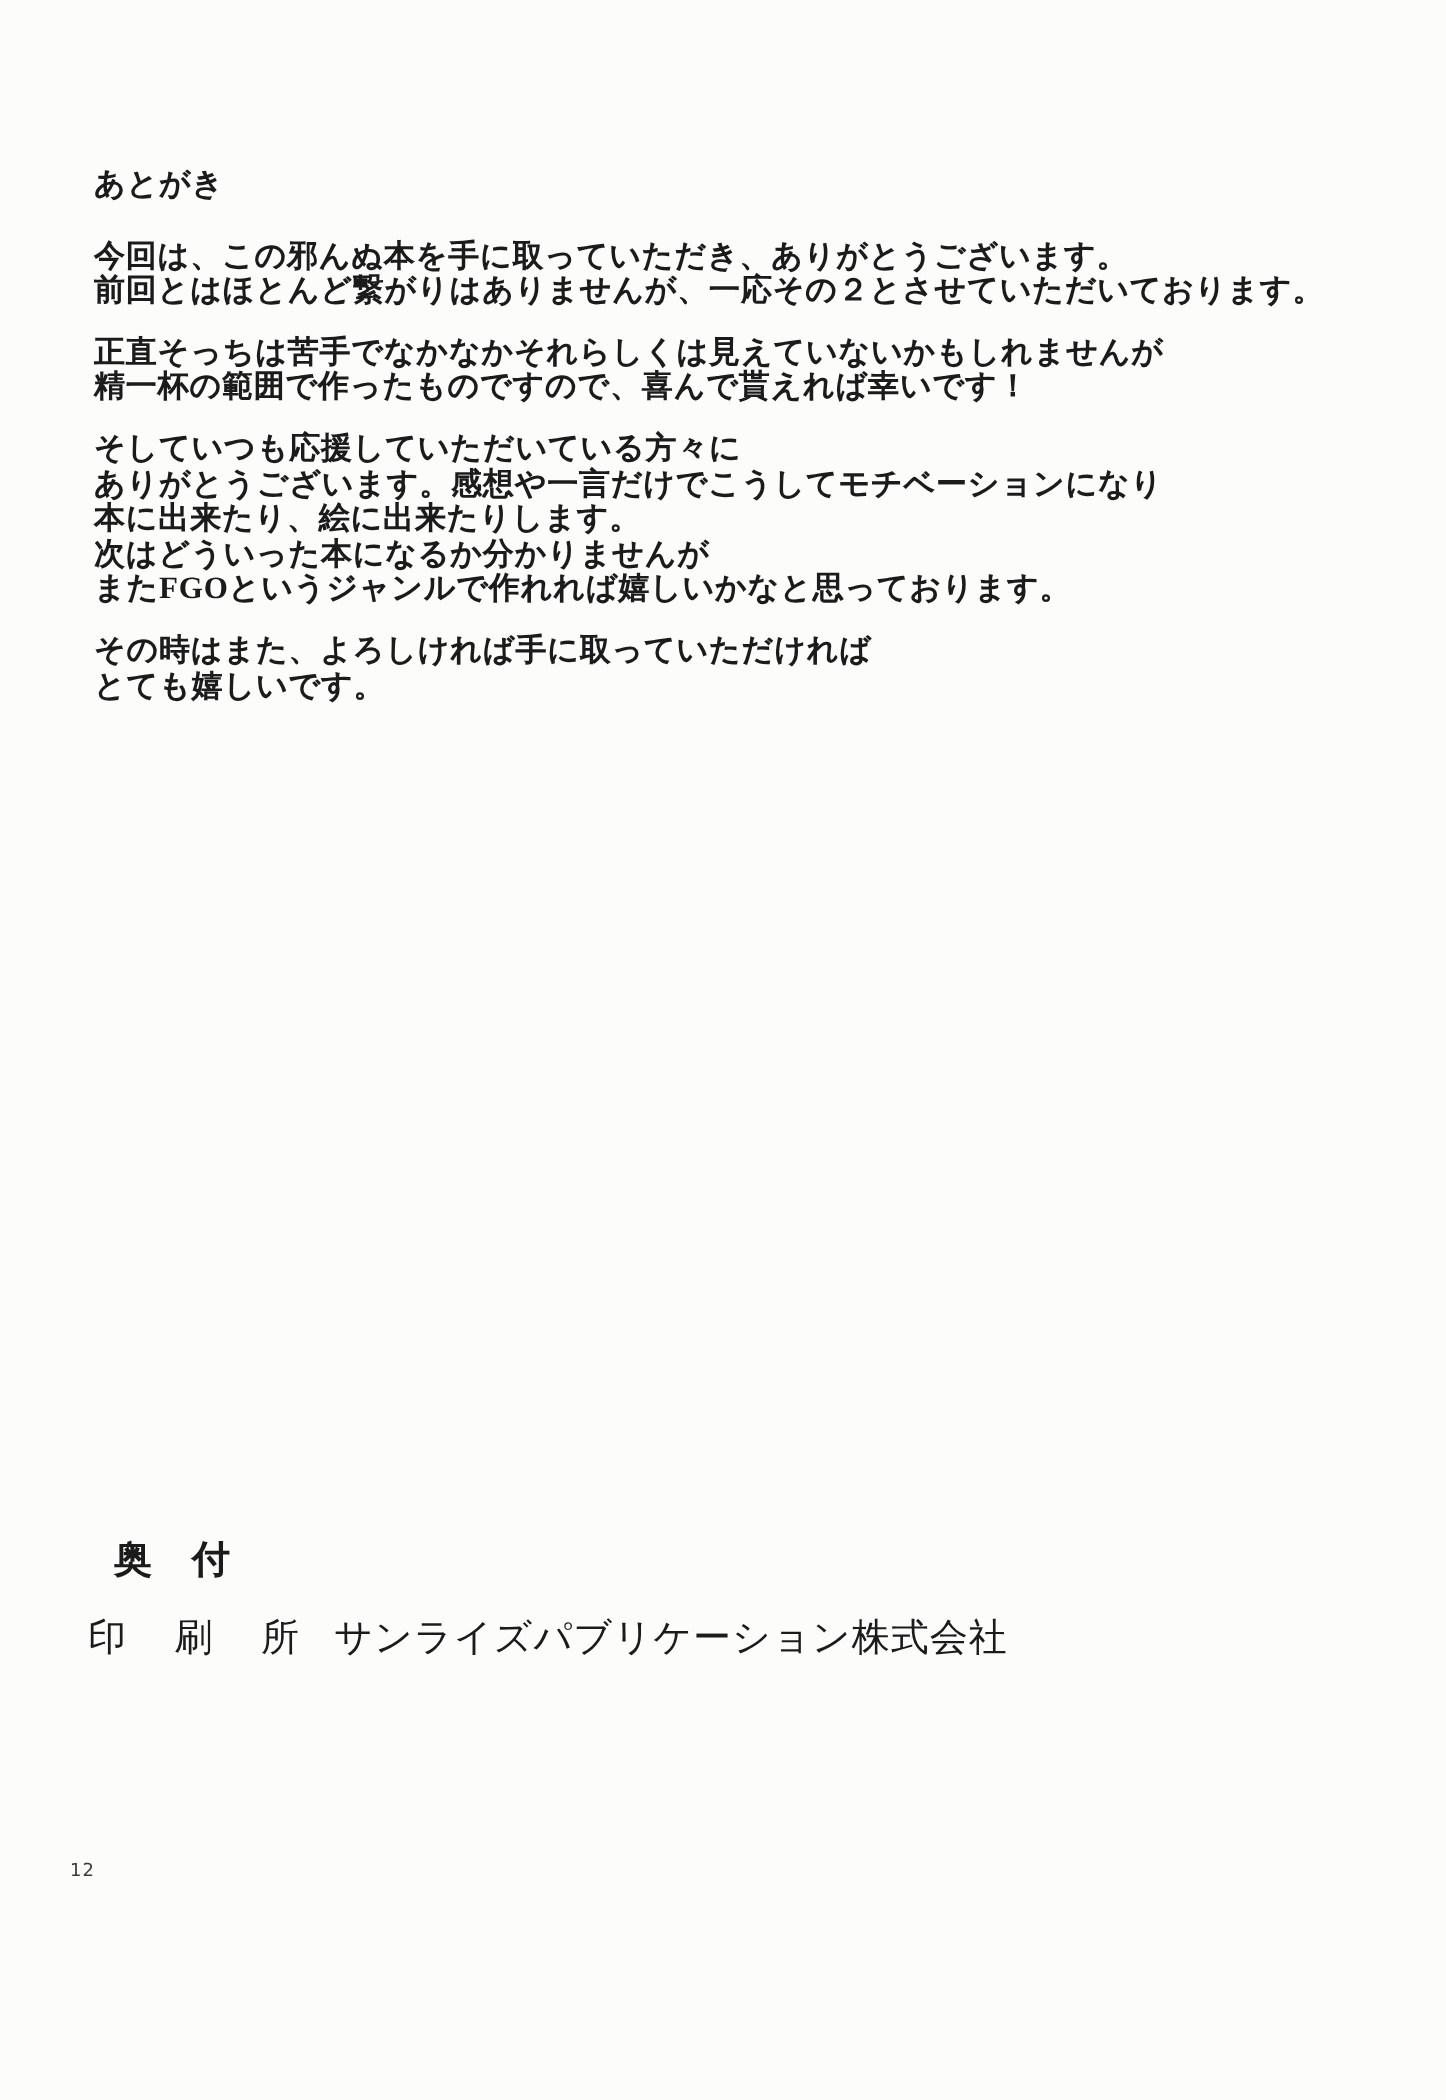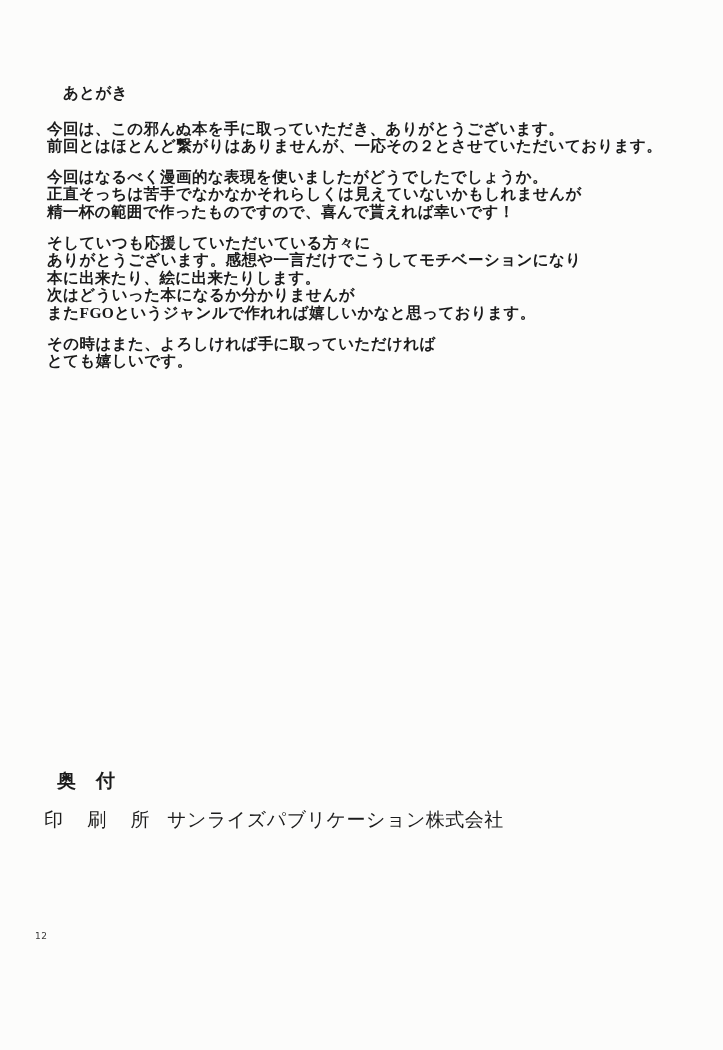--- a/index.html
+++ b/index.html
@@ -17,21 +17,21 @@
   .afterword {
     position: absolute;
     left: 47px;
     top: 84px;
     width: 640px;
     font-size: 15.5px;
     line-height: 17.6px;
     font-weight: 700;
     letter-spacing: 0.4px;
   }
-  .afterword-title { margin: 0 0 18px 16px; }
+  .afterword-title { margin: 0 0 18px 0; }
   .afterword-para  { margin: 0 0 13px 0; }
   .text-line { white-space: nowrap; }
   
   .colophon {
     position: absolute;
     left: 44px;
     top: 770px;
     font-size: 19px;
     line-height: 21.6px;
     letter-spacing: 0.5px;
@@ -64,21 +64,20 @@
 
   <div class="afterword">
     <div class="afterword-title">あとがき</div>
 
     <div class="afterword-para">
       <div class="text-line">今回は、この邪んぬ本を手に取っていただき、ありがとうございます。</div>
       <div class="text-line">前回とはほとんど繋がりはありませんが、一応その２とさせていただいております。</div>
     </div>
 
     <div class="afterword-para">
-      <div class="text-line">今回はなるべく漫画的な表現を使いましたがどうでしたでしょうか。</div>
       <div class="text-line">正直そっちは苦手でなかなかそれらしくは見えていないかもしれませんが</div>
       <div class="text-line">精一杯の範囲で作ったものですので、喜んで貰えれば幸いです！</div>
     </div>
 
     <div class="afterword-para">
       <div class="text-line">そしていつも応援していただいている方々に</div>
       <div class="text-line">ありがとうございます。感想や一言だけでこうしてモチベーションになり</div>
       <div class="text-line">本に出来たり、絵に出来たりします。</div>
       <div class="text-line">次はどういった本になるか分かりませんが</div>
       <div class="text-line">またFGOというジャンルで作れれば嬉しいかなと思っております。</div>

